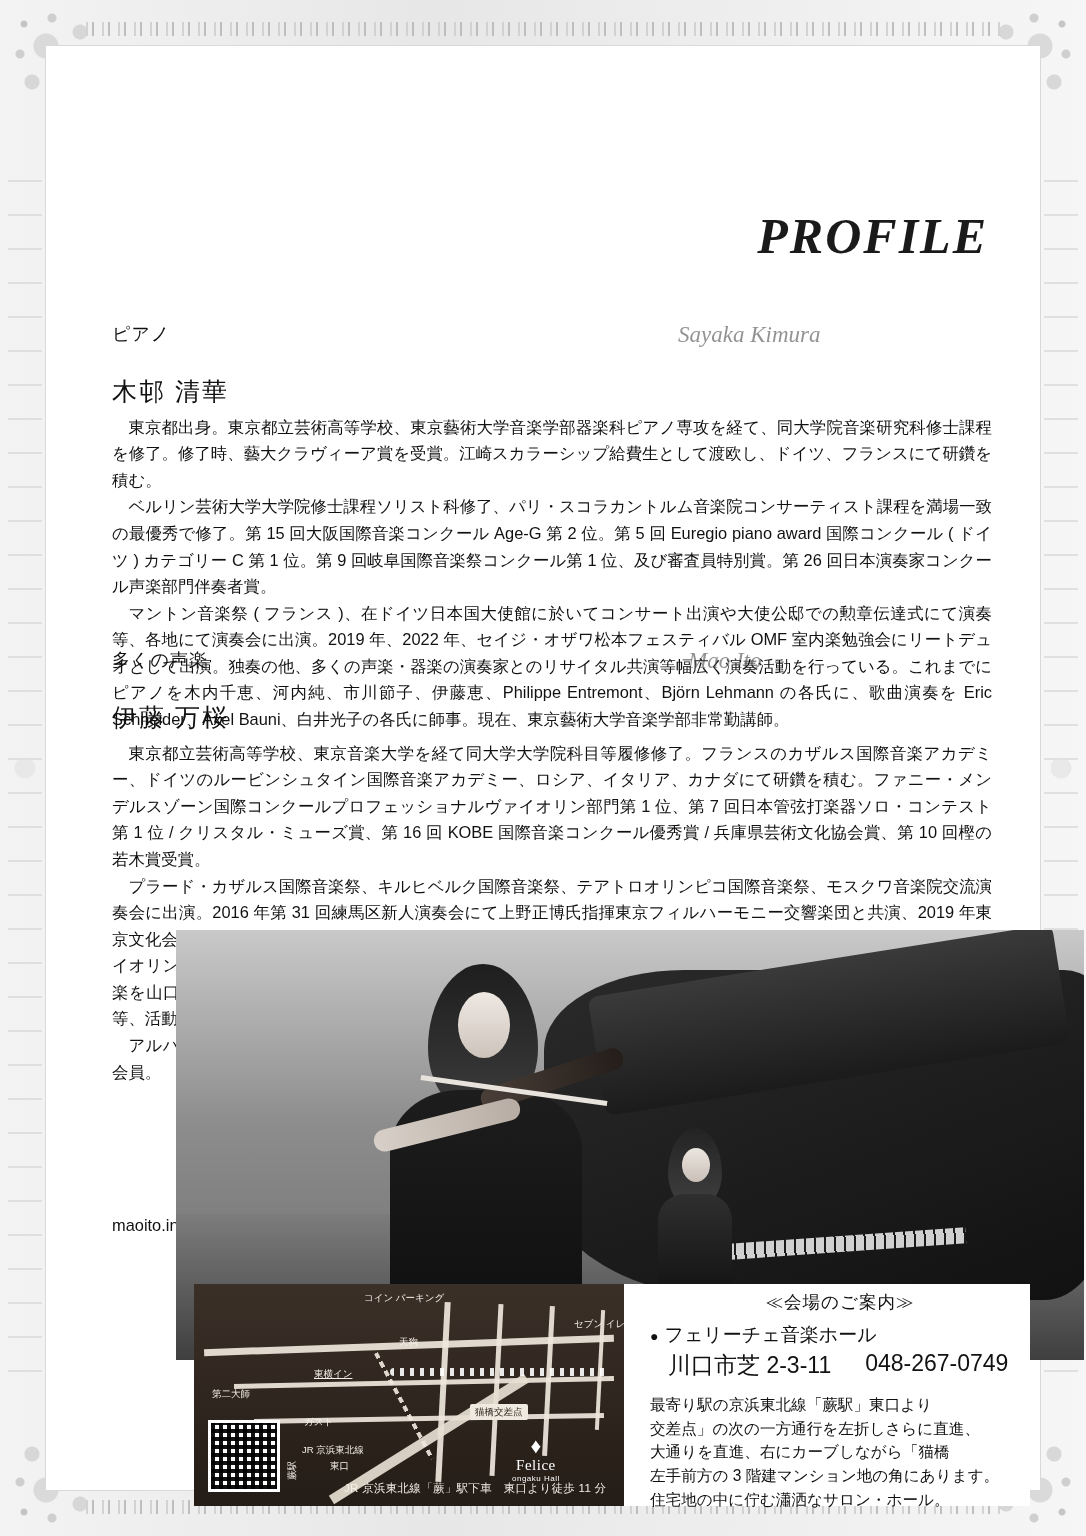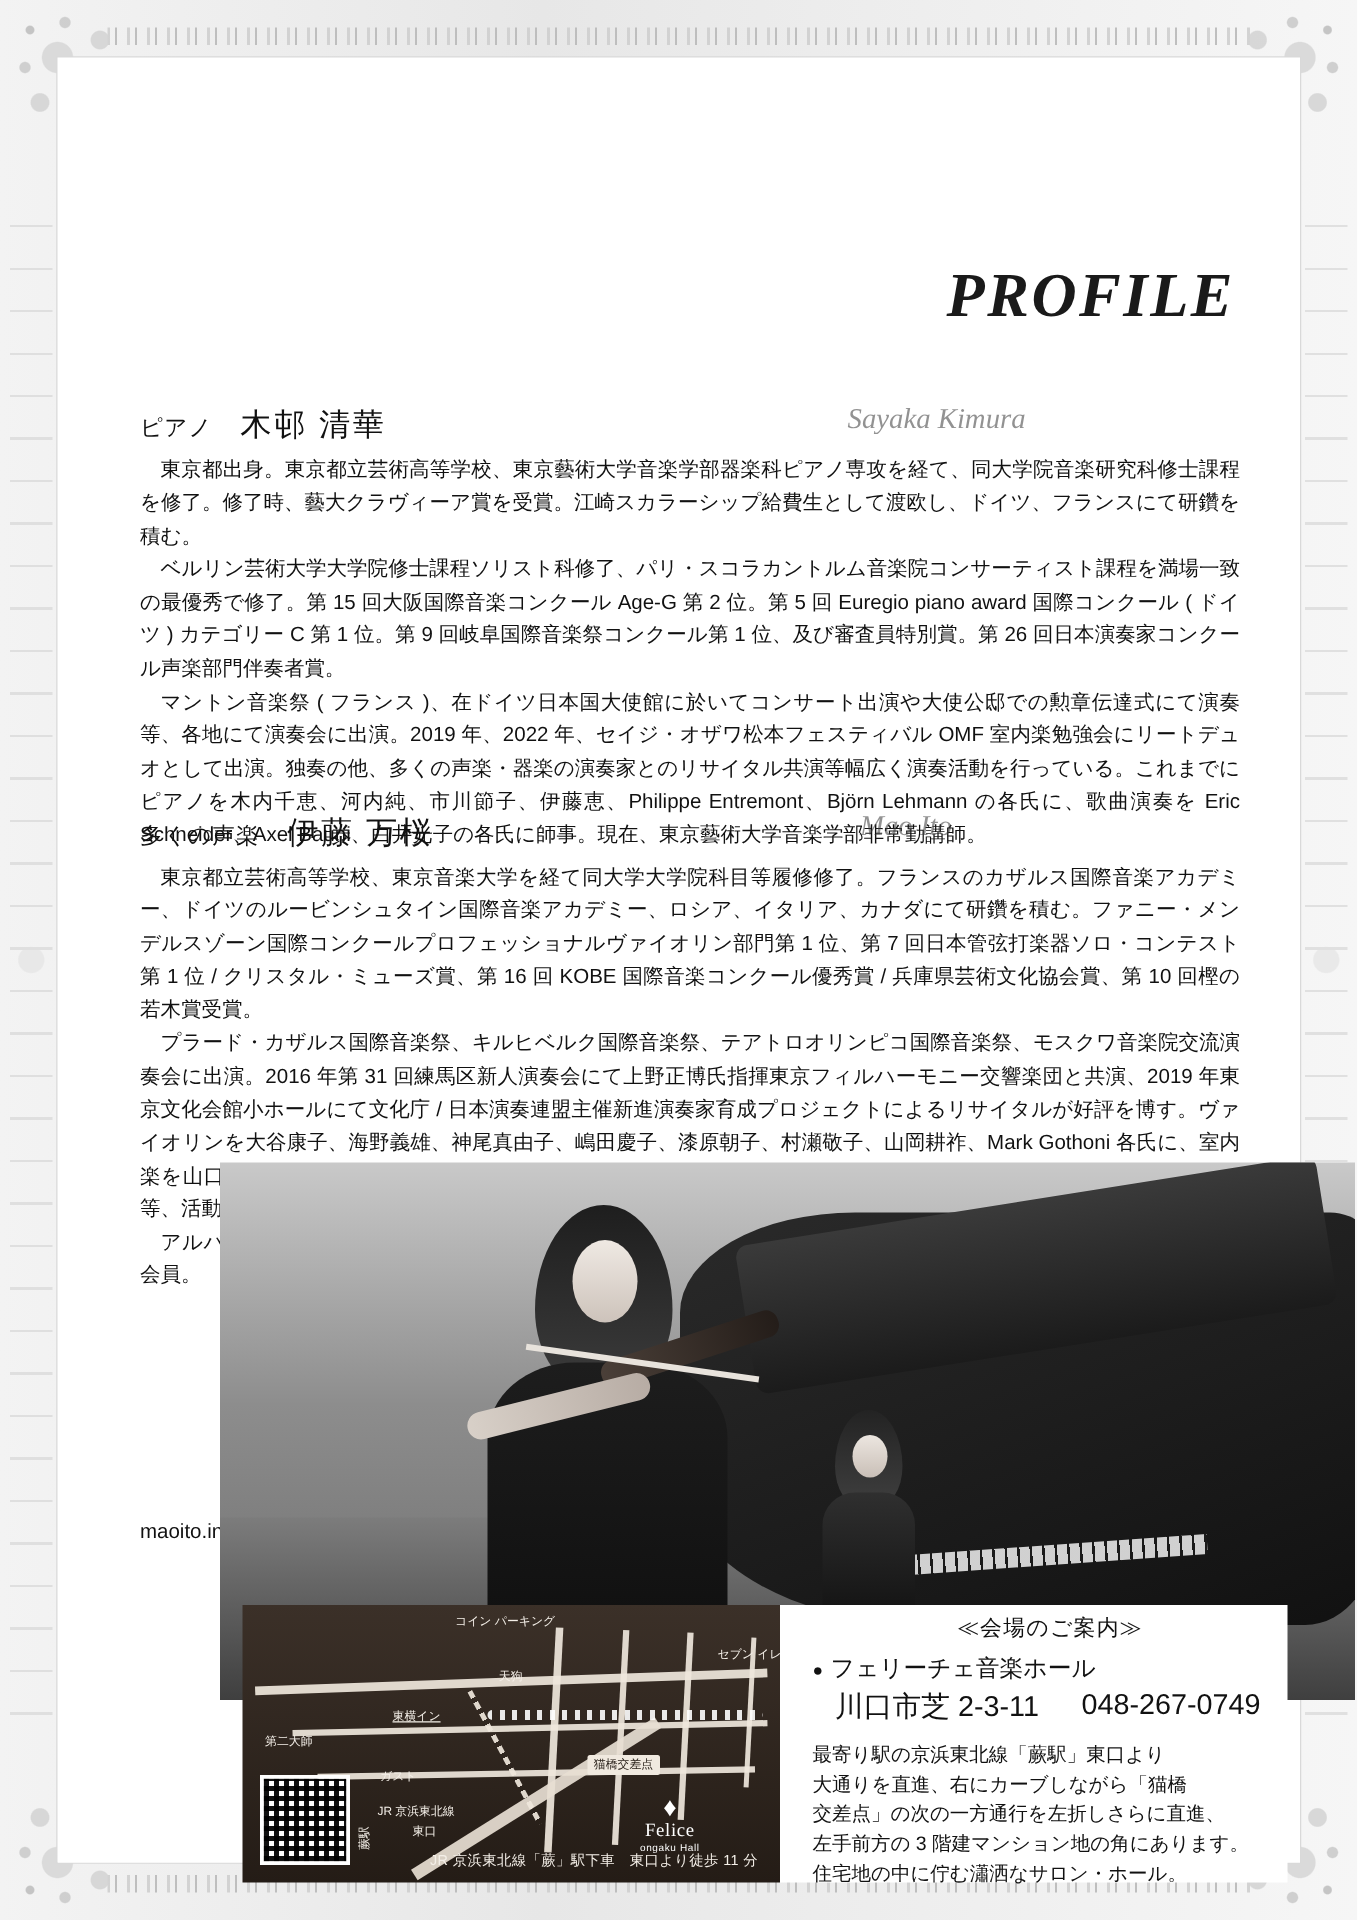--- a/index.html
+++ b/index.html
@@ -192,20 +192,21 @@
     text-align: justify;
   }
   .bio.piano { top: 262px; }
   .bio.violin { top: 588px; }
 
   .role-line {
     display: flex;
     align-items: baseline;
     gap: 22px;
     margin-bottom: 2px;
+    flex-direction: column;
   }
   .role {
     font-size: 18px;
     letter-spacing: 1px;
   }
   .person-name {
     font-size: 25px;
     letter-spacing: 2px;
   }
   .romaji {
@@ -580,22 +581,22 @@
         <div class="venue-name-row">
           <span class="bullet">●</span>
           <span>フェリーチェ音楽ホール</span>
         </div>
         <div class="venue-addr">
           <span>川口市芝 2-3-11</span>
           <span>048-267-0749</span>
         </div>
         <div class="venue-note">
           <div>最寄り駅の京浜東北線「蕨駅」東口より</div>
+          <div>交差点」の次の一方通行を左折しさらに直進、</div>
           <div>大通りを直進、右にカーブしながら「猫橋</div>
-          <div>交差点」の次の一方通行を左折しさらに直進、</div>
           <div>左手前方の 3 階建マンション地の角にあります。</div>
           <div>住宅地の中に佇む瀟洒なサロン・ホール。</div>
         </div>
       </div>
 
     </div>
 
   </div>
 </div>
 

